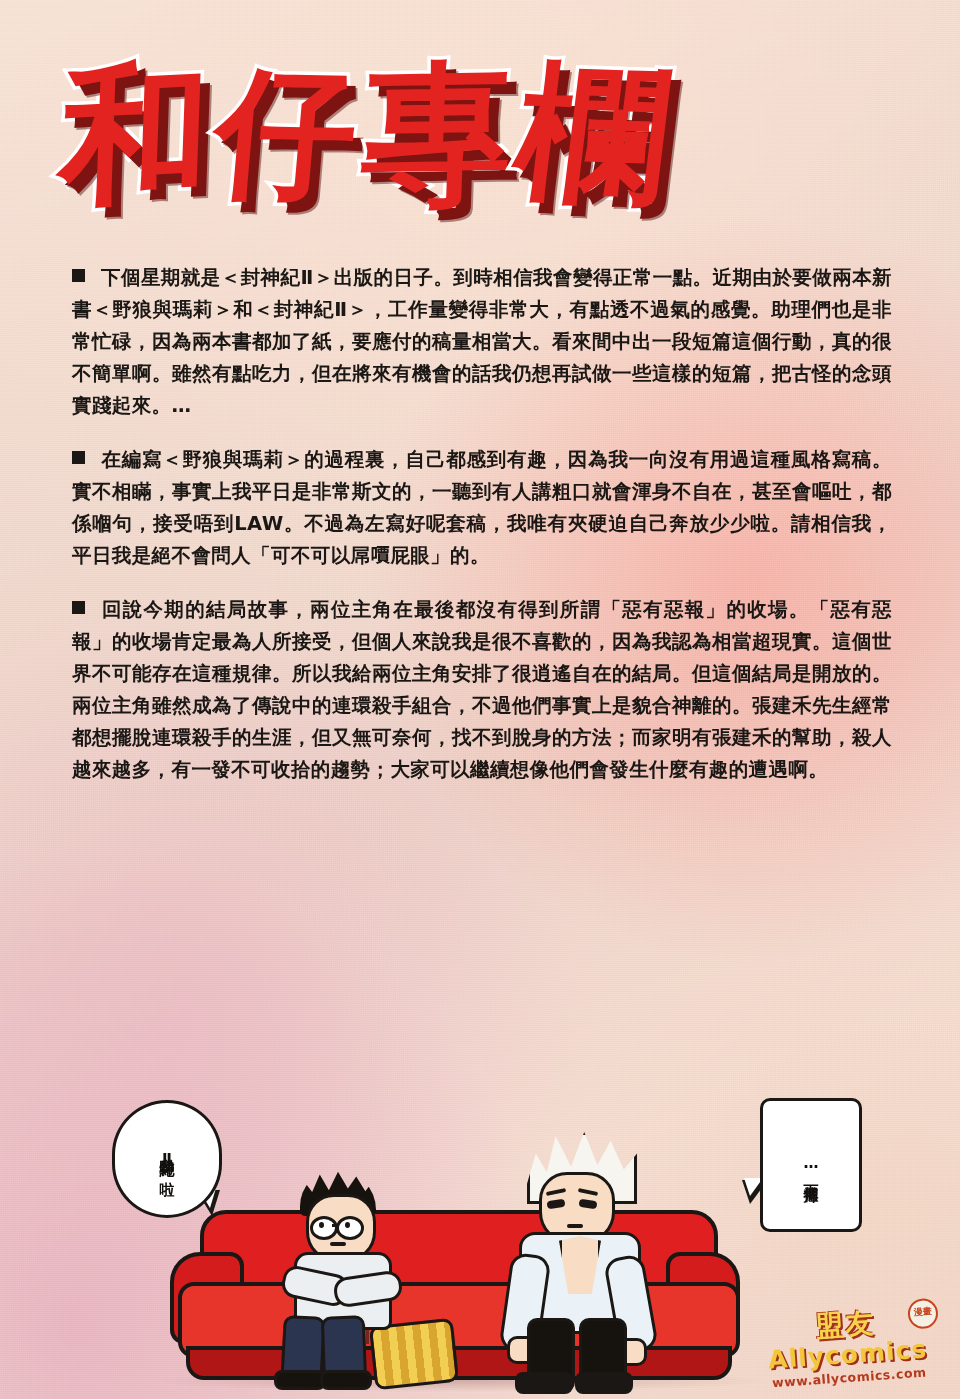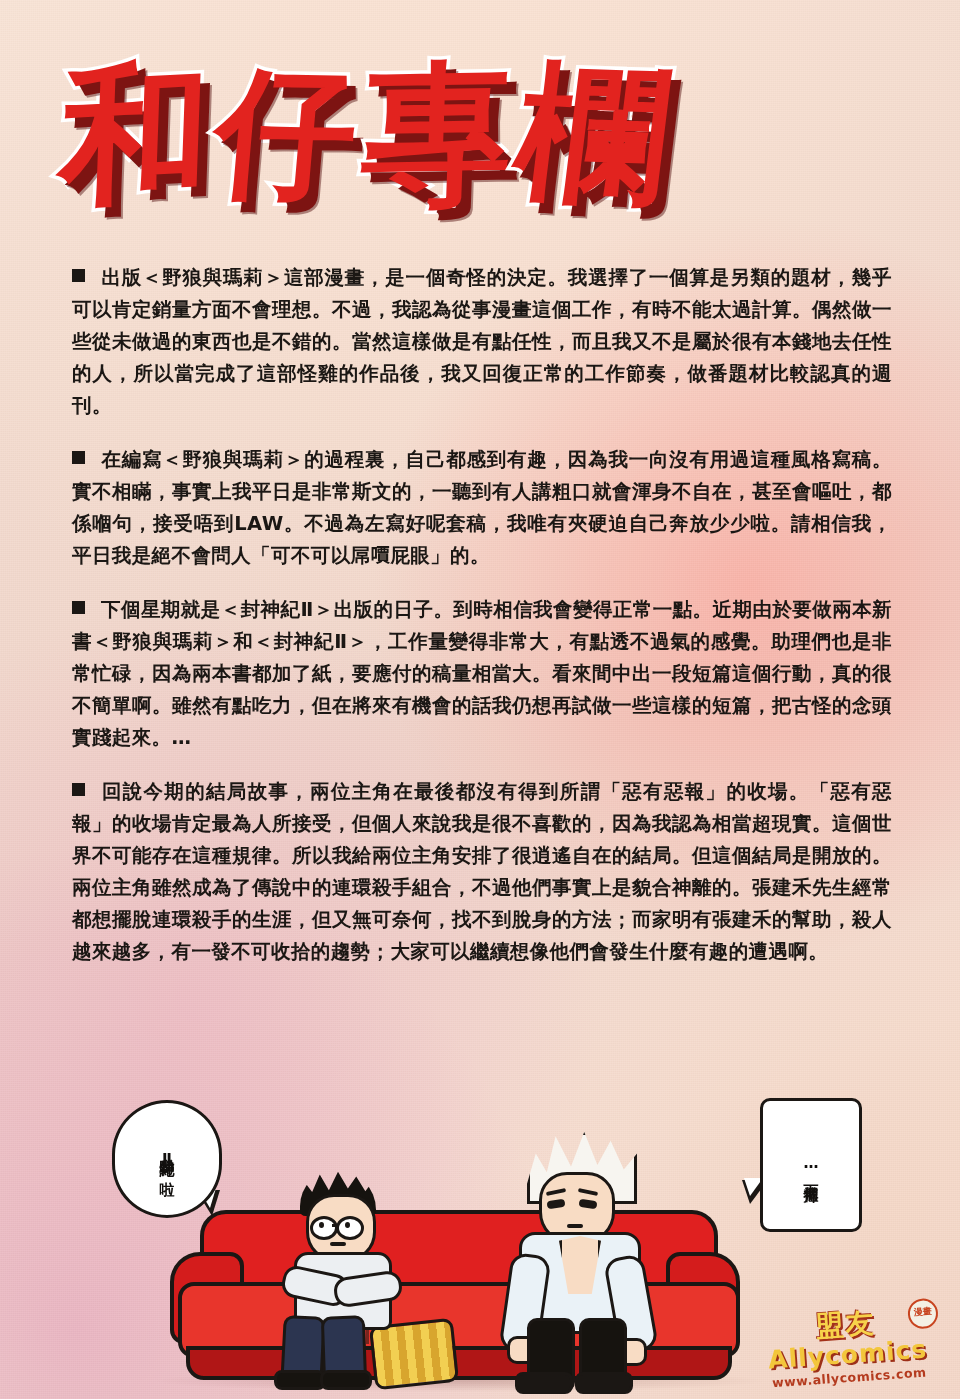--- a/index.html
+++ b/index.html
@@ -253,30 +253,27 @@
   <div id="title">
     <span class="ttl-char">和</span>
     <span class="ttl-char">仔</span>
     <span class="ttl-char">專</span>
     <span class="ttl-char">欄</span>
   </div>
 
   <div id="body-text">
 
 
+
     <p class="para">
-      <span class="bullet"></span><span>出版＜野狼與瑪莉＞這部漫畫，是一個奇怪的決定。我選擇了一個算是另類的題材，幾乎可以肯定銷量方面不會理想。不過，我認為從事漫畫這個工作，有時不能太過計算。偶然做一些從未做過的東西也是不錯的。當然這樣做是有點任性，而且我又不是屬於很有本錢地去任性的人，所以當完成了這部怪雞的作品後，我又回復正常的工作節奏，做番題材比較認真的週刊。</span>
+      <span class="bullet"></span><span>下個星期就是＜封神紀Ⅱ＞出版的日子。到時相信我會變得正常一點。近期由於要做兩本新書＜野狼與瑪莉＞和＜封神紀Ⅱ＞，工作量變得非常大，有點透不過氣的感覺。助理們也是非常忙碌，因為兩本書都加了紙，要應付的稿量相當大。看來間中出一段短篇這個行動，真的很不簡單啊。雖然有點吃力，但在將來有機會的話我仍想再試做一些這樣的短篇，把古怪的念頭實踐起來。…</span>
     </p>
 
     <p class="para">
       <span class="bullet"></span><span>在編寫＜野狼與瑪莉＞的過程裏，自己都感到有趣，因為我一向沒有用過這種風格寫稿。實不相瞞，事實上我平日是非常斯文的，一聽到有人講粗口就會渾身不自在，甚至會嘔吐，都係嗰句，接受唔到LAW。不過為左寫好呢套稿，我唯有夾硬迫自己奔放少少啦。請相信我，平日我是絕不會問人「可不可以屌𠿪屁眼」的。</span>
-    </p>
-
-    <p class="para">
-      <span class="bullet"></span><span>下個星期就是＜封神紀Ⅱ＞出版的日子。到時相信我會變得正常一點。近期由於要做兩本新書＜野狼與瑪莉＞和＜封神紀Ⅱ＞，工作量變得非常大，有點透不過氣的感覺。助理們也是非常忙碌，因為兩本書都加了紙，要應付的稿量相當大。看來間中出一段短篇這個行動，真的很不簡單啊。雖然有點吃力，但在將來有機會的話我仍想再試做一些這樣的短篇，把古怪的念頭實踐起來。…</span>
     </p>
 
     <p class="para">
       <span class="bullet"></span><span>回說今期的結局故事，兩位主角在最後都沒有得到所謂「惡有惡報」的收場。「惡有惡報」的收場肯定最為人所接受，但個人來說我是很不喜歡的，因為我認為相當超現實。這個世界不可能存在這種規律。所以我給兩位主角安排了很逍遙自在的結局。但這個結局是開放的。兩位主角雖然成為了傳說中的連環殺手組合，不過他們事實上是貌合神離的。張建禾先生經常都想擺脫連環殺手的生涯，但又無可奈何，找不到脫身的方法；而家明有張建禾的幫助，殺人越來越多，有一發不可收拾的趨勢；大家可以繼續想像他們會發生什麼有趣的遭遇啊。</span>
     </p>
 
   </div>
 
   <div id="art">
 

